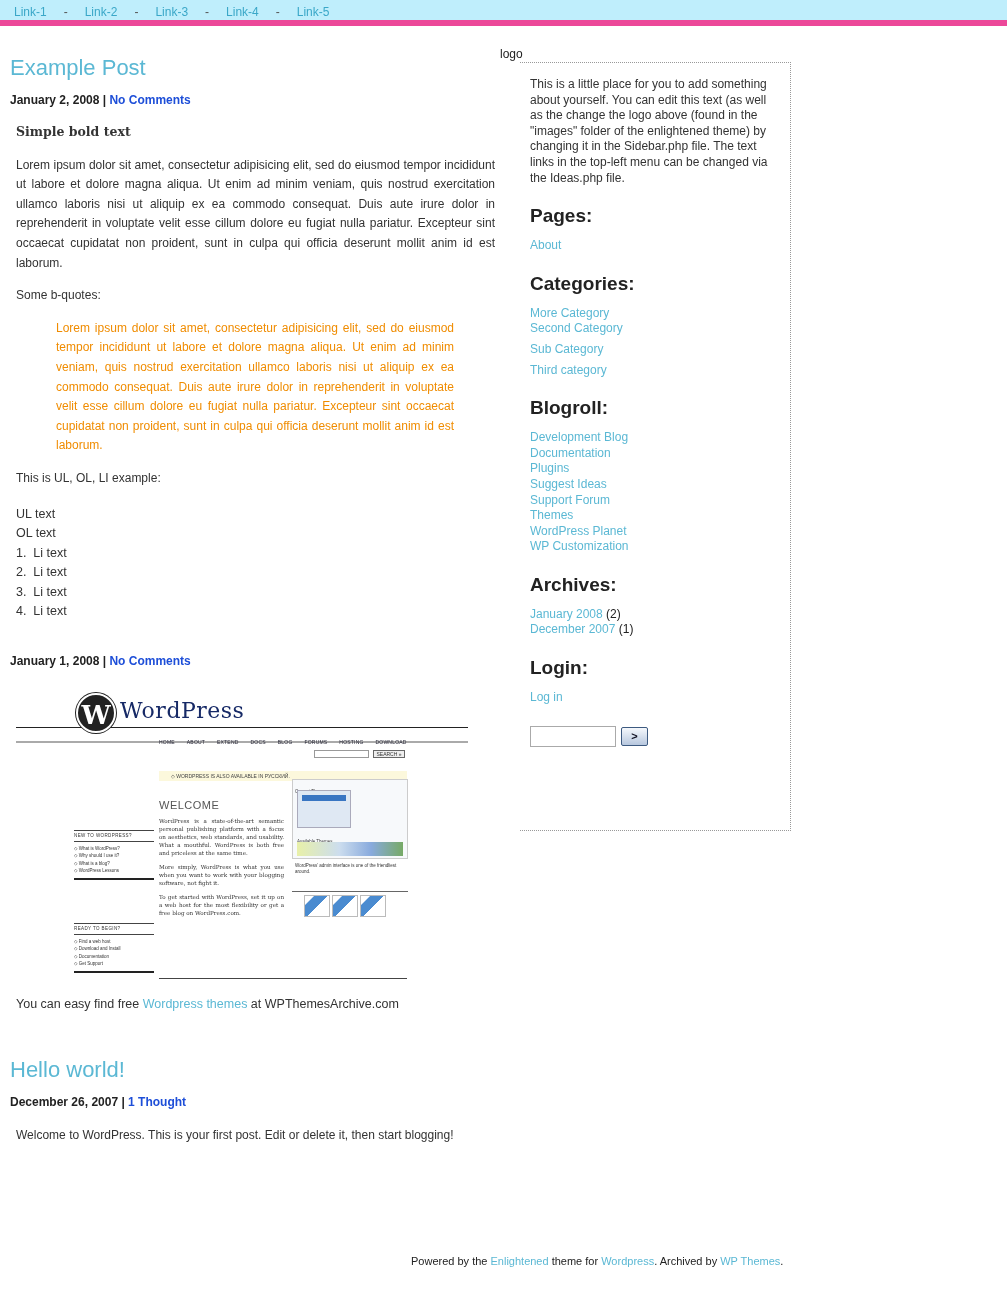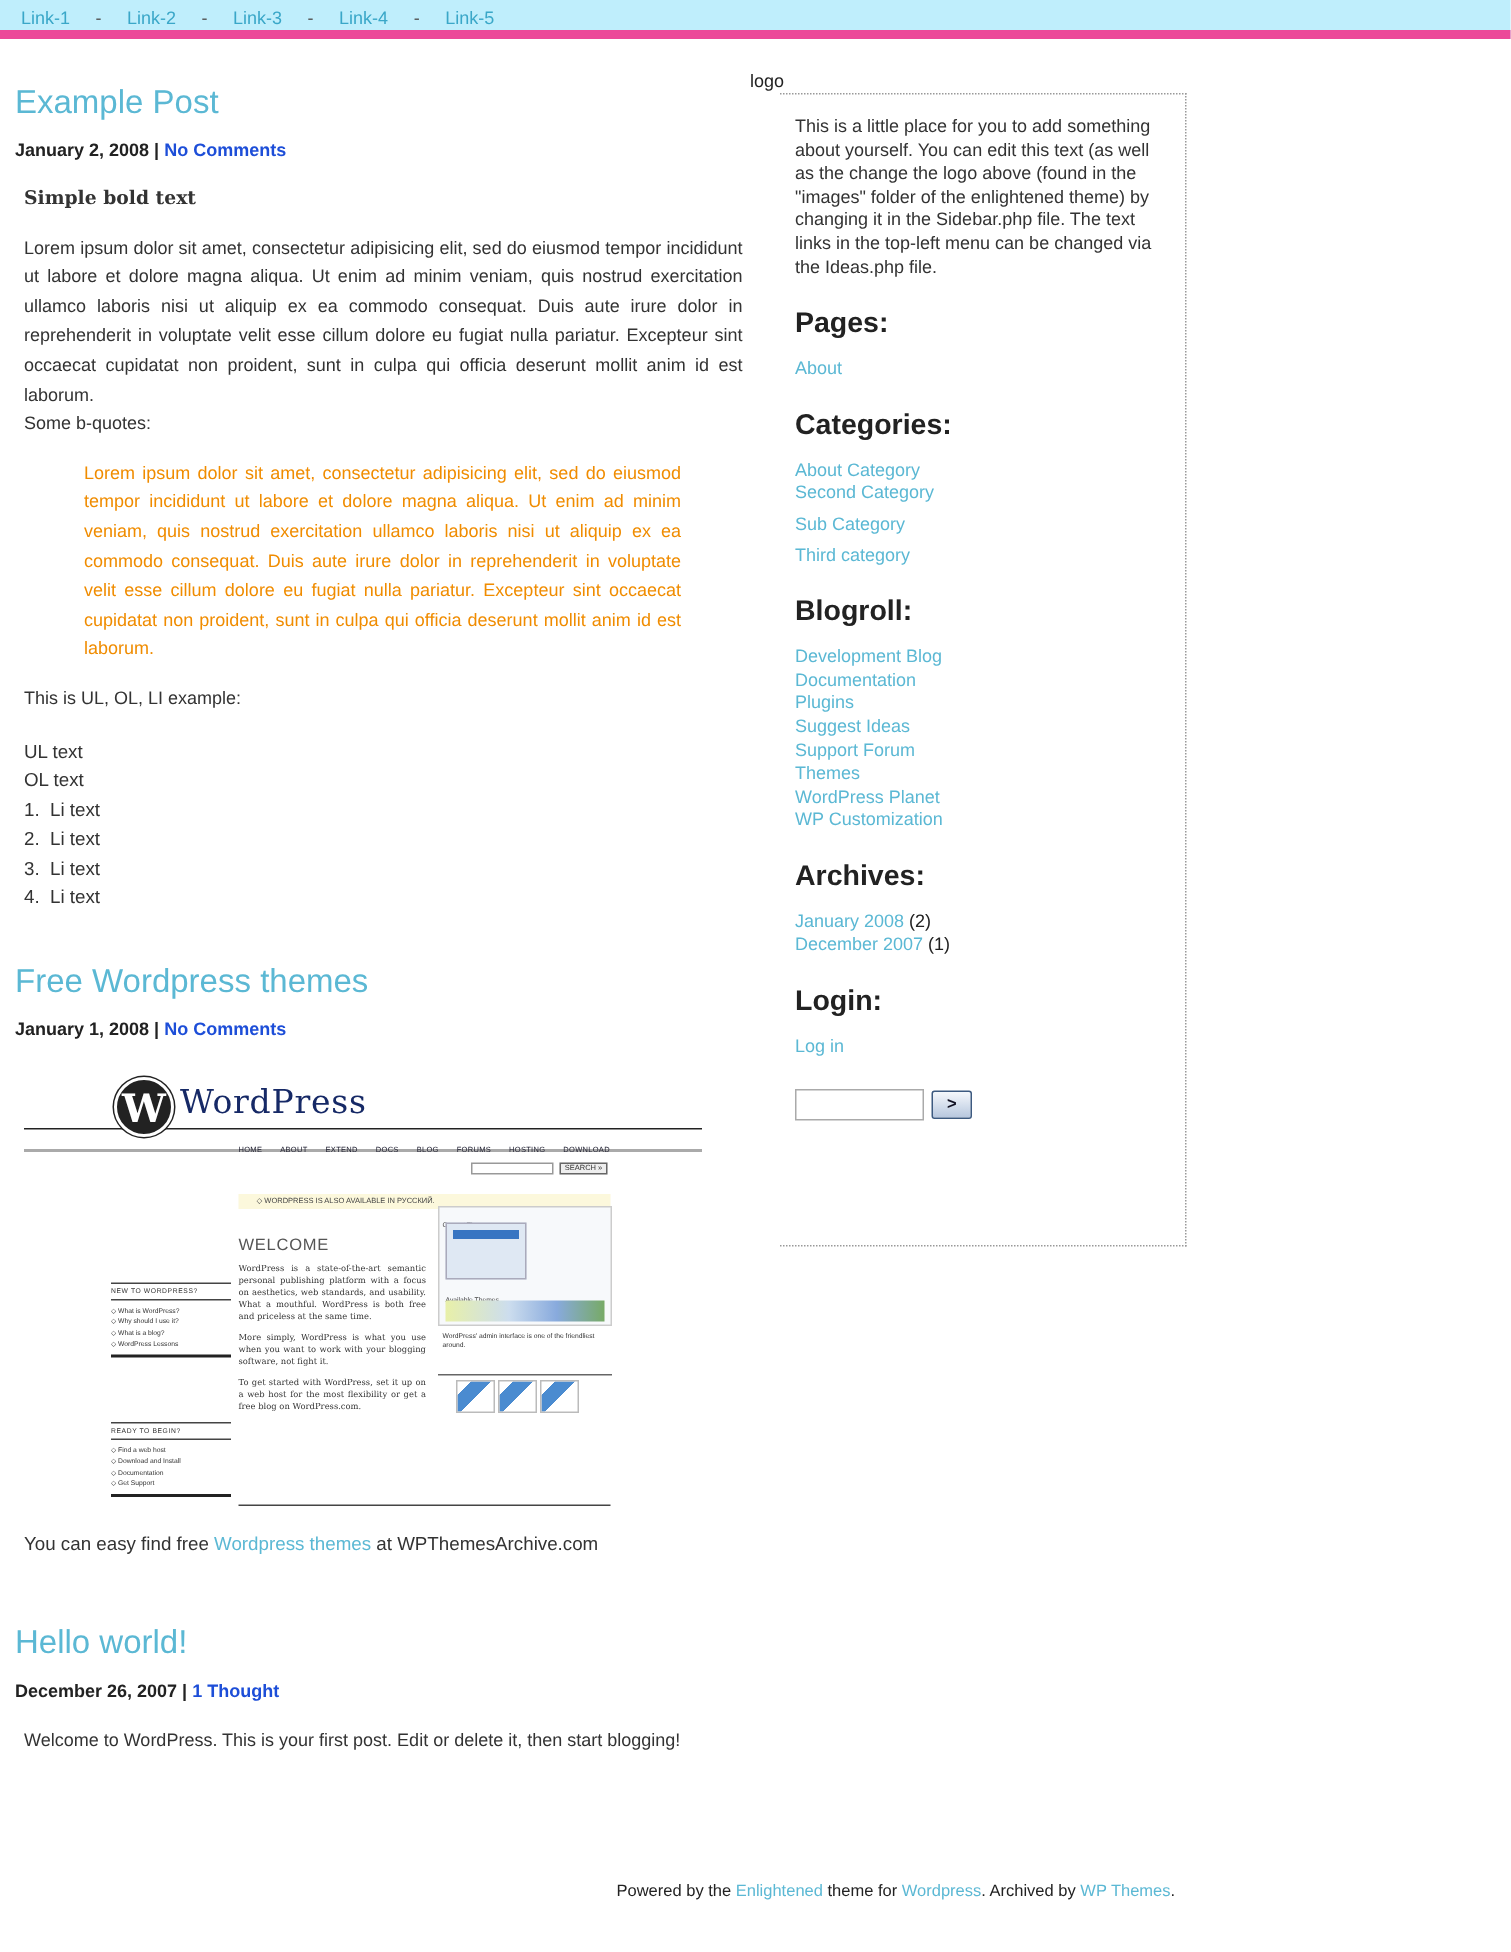--- a/index.html
+++ b/index.html
@@ -85,36 +85,35 @@
 </div>
 
 <div class="main">
 
   <div>
     <h1 class="post-title"><a href="#">Example Post</a></h1>
     <div class="post-meta"><span>January 2, 2008</span><span> | </span><a href="#">No Comments</a></div>
     <div class="entry">
       <p class="bold-serif">Simple bold text</p>
       <p style="margin-top:14px">Lorem ipsum dolor sit amet, consectetur adipisicing elit, sed do eiusmod tempor incididunt ut labore et dolore magna aliqua. Ut enim ad minim veniam, quis nostrud exercitation ullamco laboris nisi ut aliquip ex ea commodo consequat. Duis aute irure dolor in reprehenderit in voluptate velit esse cillum dolore eu fugiat nulla pariatur. Excepteur sint occaecat cupidatat non proident, sunt in culpa qui officia deserunt mollit anim id est laborum.</p>
-      <p style="">Some b-quotes:</p>
+      <p style="margin-top:13px">Some b-quotes:</p>
       <blockquote class="quote" style="margin-top:13px">Lorem ipsum dolor sit amet, consectetur adipisicing elit, sed do eiusmod tempor incididunt ut labore et dolore magna aliqua. Ut enim ad minim veniam, quis nostrud exercitation ullamco laboris nisi ut aliquip ex ea commodo consequat. Duis aute irure dolor in reprehenderit in voluptate velit esse cillum dolore eu fugiat nulla pariatur. Excepteur sint occaecat cupidatat non proident, sunt in culpa qui officia deserunt mollit anim id est laborum.</blockquote>
       <p style="margin-top:13px">This is UL, OL, LI example:</p>
       <div class="plain-list" style="margin-top:16px">
         <div>UL text</div>
         <div>OL text</div>
         <div>1.  Li text</div>
         <div>2.  Li text</div>
         <div>3.  Li text</div>
         <div>4.  Li text</div>
       </div>
     </div>
   </div>
 
   <div style="margin-top:31px">
-    <h1 class="post-title"><a href="#">Free Wordpress themes</a></h1>
     <div class="post-meta"><span>January 1, 2008</span><span> | </span><a href="#">No Comments</a></div>
     <div class="entry">
       <div class="wp-shot">
         <div class="line1"></div>
         <div class="line2"></div>
         <div class="wp-logo-circle">W</div>
         <div class="wp-logo-text">WordPress</div>
         <div class="wp-nav">
           <span>HOME</span><span>ABOUT</span><span>EXTEND</span><span>DOCS</span><span>BLOG</span><span>FORUMS</span><span>HOSTING</span><span>DOWNLOAD</span>
         </div>
@@ -173,21 +172,21 @@
 <div class="sidebar">
   <div class="about">This is a little place for you to add something about yourself. You can edit this text (as well as the change the logo above (found in the "images" folder of the enlightened theme) by changing it in the Sidebar.php file. The text links in the top-left menu can be changed via the Ideas.php file.</div>
 
   <h2>Pages:</h2>
   <div class="links">
     <a href="#">About</a>
   </div>
 
   <h2>Categories:</h2>
   <div class="links cat">
-    <a href="#" class="tight">About Category</a>
+    <a href="#" class="tight">More Category</a>
     <a href="#">Second Category</a>
     <a href="#">Sub Category</a>
     <a href="#" class="tight">Third category</a>
   </div>
 
   <h2>Blogroll:</h2>
   <div class="links">
     <a href="#">Development Blog</a>
     <a href="#">Documentation</a>
     <a href="#">Plugins</a>

